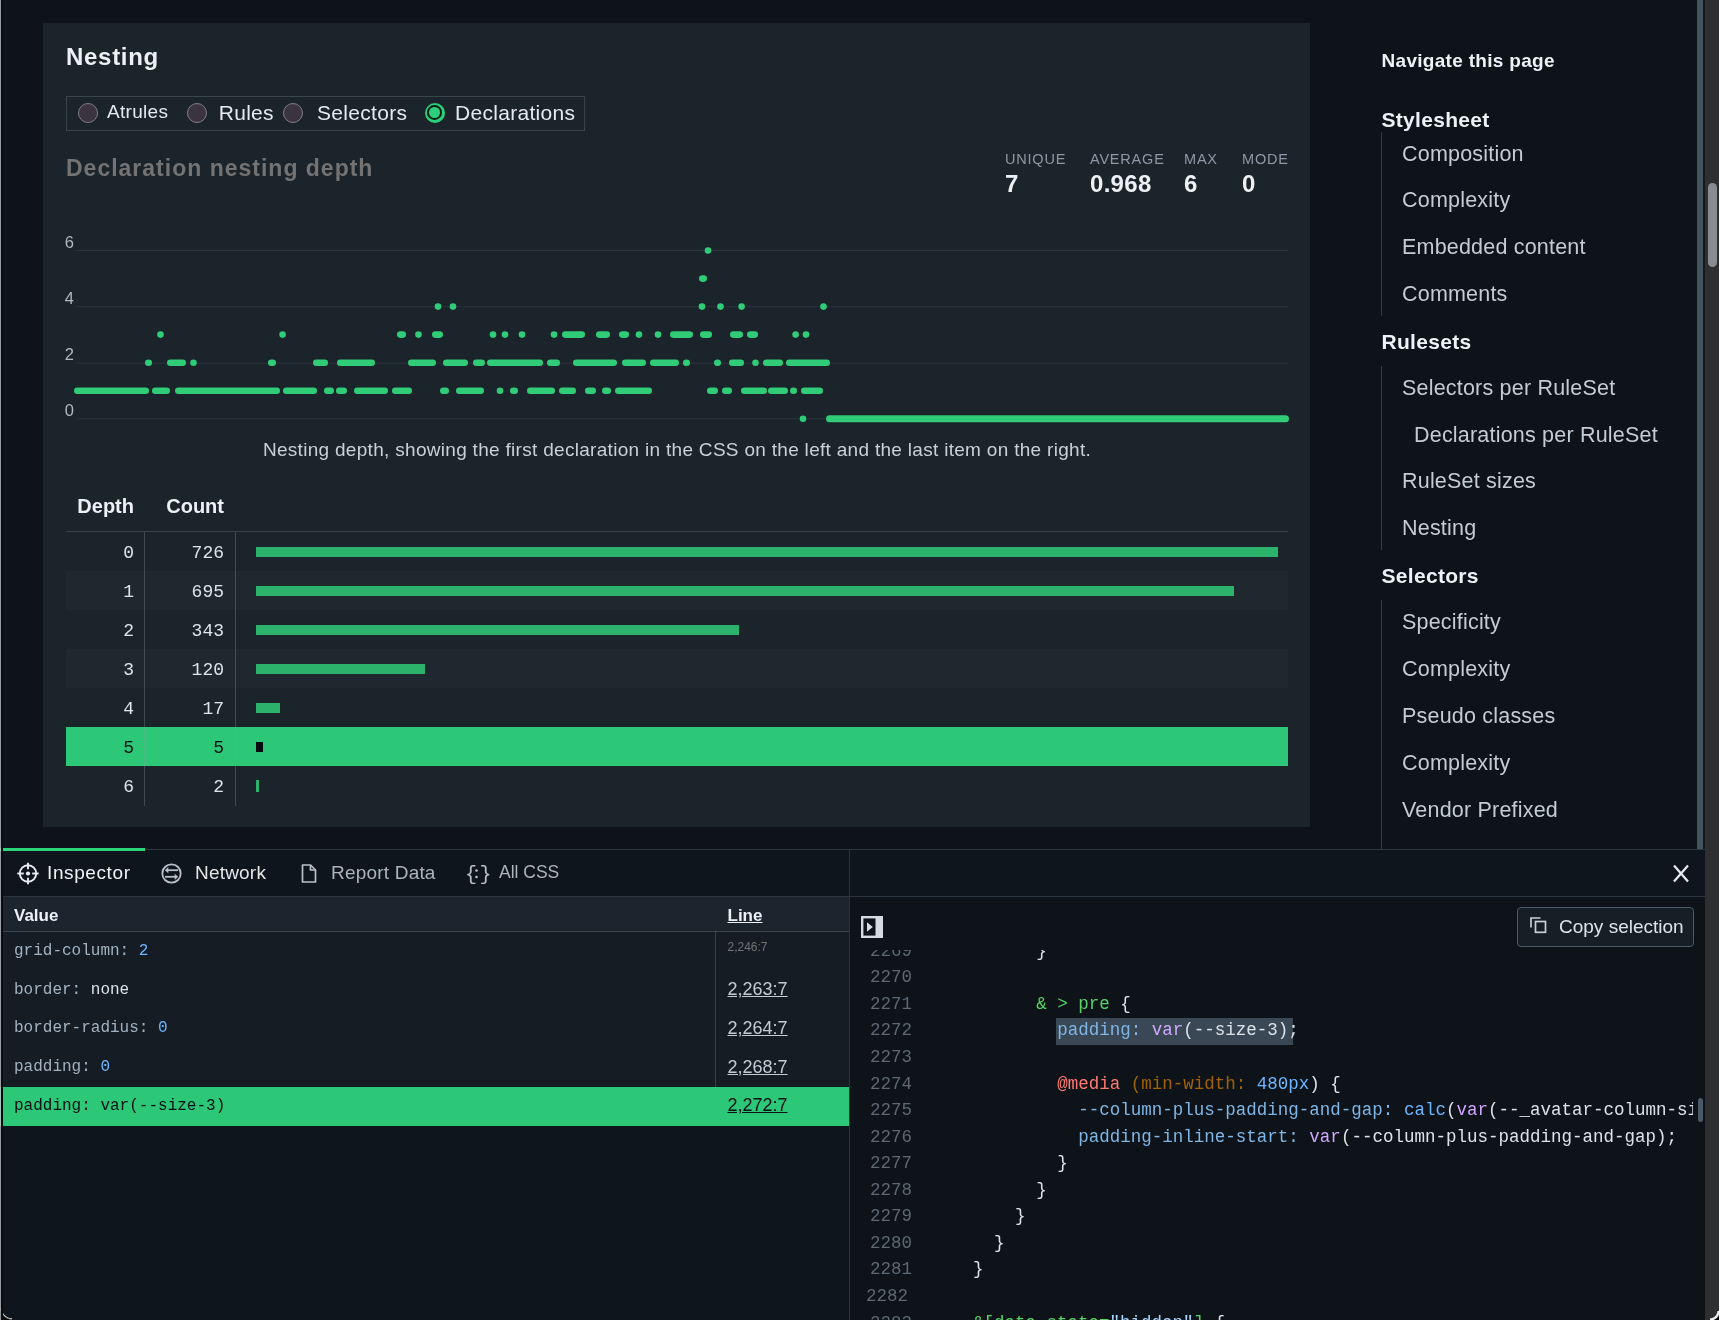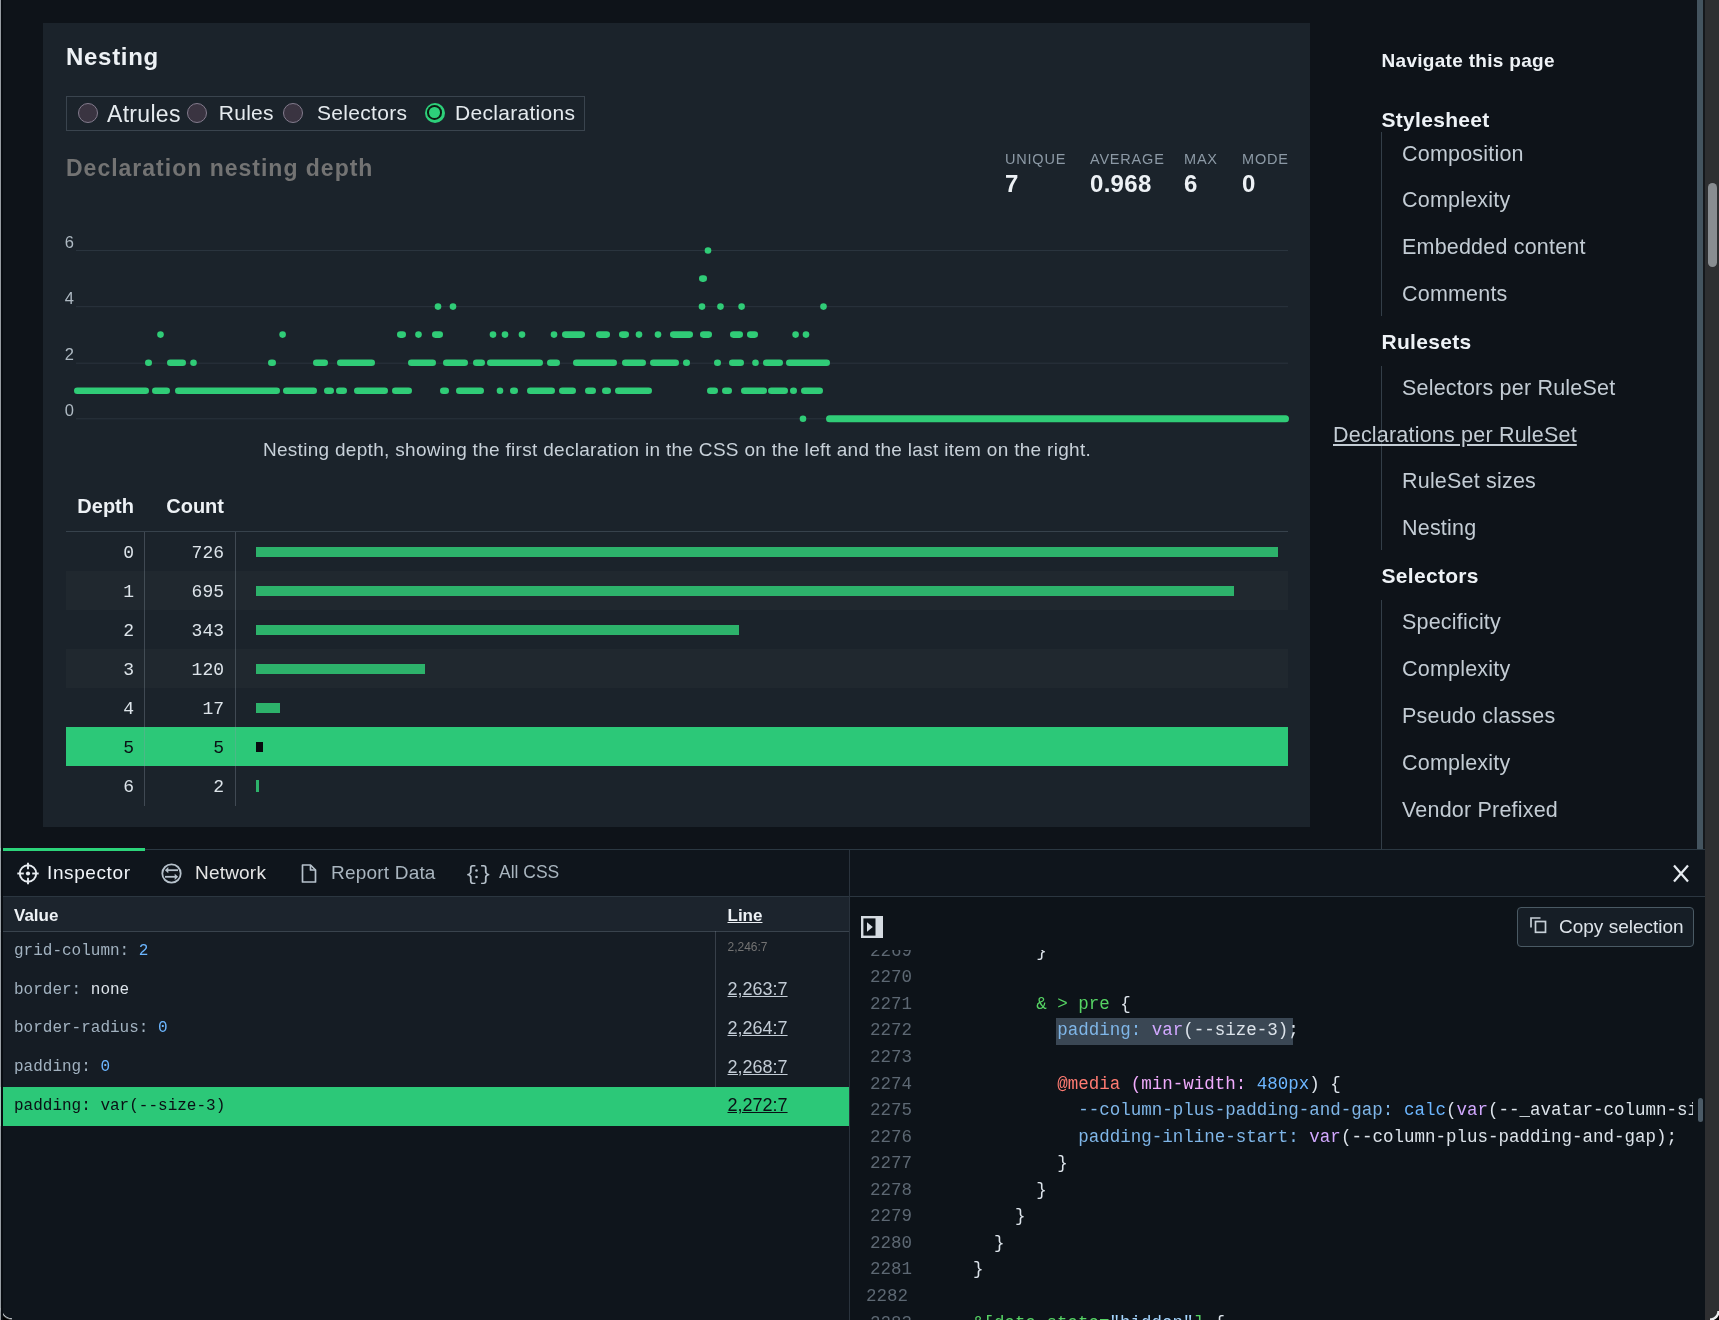--- a/index.html
+++ b/index.html
@@ -1,17 +1,17 @@
 <!DOCTYPE html>
 <html><head><meta charset="utf-8"><style>html,body{margin:0;padding:0;}body{width:1719px;height:1320px;background:#0e1319;overflow:hidden;position:relative;font-family:"Liberation Sans",sans-serif;-webkit-font-smoothing:antialiased;}div{box-sizing:border-box;}.mono{font-family:"Liberation Mono",monospace;}</style></head><body>
 <div style="position:absolute;left:43px;top:23px;width:1267px;height:804px;background:#1b232b;"></div>
 <div style="position:absolute;left:66px;top:43px;font-size:24px;font-weight:700;color:#edf1f5;letter-spacing:.7px;">Nesting</div>
 <div style="position:absolute;left:66px;top:95.5px;width:519px;height:35px;border:1px solid #3a444e;"></div>
 <div style="position:absolute;left:77.6px;top:102.6px;width:20px;height:20px;border-radius:50%;background:#3a3441;border:1.5px solid #837b8d;"></div>
-<div style="position:absolute;left:107px;top:100.5px;font-size:23px;letter-spacing:.3px;color:#e5eaee;">Atrules</div>
+<div style="position:absolute;left:107px;top:100.5px;font-size:19px;letter-spacing:.3px;color:#e5eaee;">Atrules</div>
 <div style="position:absolute;left:187.3px;top:102.6px;width:20px;height:20px;border-radius:50%;background:#3a3441;border:1.5px solid #837b8d;"></div>
 <div style="position:absolute;left:218.7px;top:100.5px;font-size:21px;letter-spacing:.3px;color:#e5eaee;">Rules</div>
 <div style="position:absolute;left:283.1px;top:102.6px;width:20px;height:20px;border-radius:50%;background:#3a3441;border:1.5px solid #837b8d;"></div>
 <div style="position:absolute;left:317px;top:100.5px;font-size:21px;letter-spacing:.3px;color:#e5eaee;">Selectors</div>
 <div style="position:absolute;left:424.5px;top:102.6px;width:20px;height:20px;border-radius:50%;background:#2dd07a;"></div>
 <div style="position:absolute;left:427.2px;top:105.3px;width:14.6px;height:14.6px;border-radius:50%;background:#0c1c13;"></div>
 <div style="position:absolute;left:429.3px;top:107.4px;width:10.4px;height:10.4px;border-radius:50%;background:#2dd07a;"></div>
 <div style="position:absolute;left:455px;top:100.5px;font-size:21px;letter-spacing:.3px;color:#e5eaee;">Declarations</div>
 <div style="position:absolute;left:66px;top:155px;font-size:23px;font-weight:700;letter-spacing:1px;color:#737373;">Declaration nesting depth</div>
 <div style="position:absolute;left:1005px;top:151px;font-size:14.5px;letter-spacing:.8px;color:#8c99a5;">UNIQUE</div>
@@ -138,21 +138,21 @@
 <div style="position:absolute;left:1381.5px;top:50px;font-size:19px;font-weight:700;letter-spacing:.3px;color:#eef2f6;">Navigate this page</div>
 <div style="position:absolute;left:1381.5px;top:108px;font-size:21px;font-weight:700;letter-spacing:.3px;color:#eef2f6;">Stylesheet</div>
 <div style="position:absolute;left:1381px;top:131.5px;width:1px;height:184.5px;background:#333e48;"></div>
 <div style="position:absolute;left:1402px;top:141.5px;font-size:21.5px;letter-spacing:.2px;color:#c3ccd4;">Composition</div>
 <div style="position:absolute;left:1402px;top:188px;font-size:21.5px;letter-spacing:.2px;color:#c3ccd4;">Complexity</div>
 <div style="position:absolute;left:1402px;top:235px;font-size:21.5px;letter-spacing:.2px;color:#c3ccd4;">Embedded content</div>
 <div style="position:absolute;left:1402px;top:282px;font-size:21.5px;letter-spacing:.2px;color:#c3ccd4;">Comments</div>
 <div style="position:absolute;left:1381.5px;top:329.5px;font-size:21px;font-weight:700;letter-spacing:.3px;color:#eef2f6;">Rulesets</div>
 <div style="position:absolute;left:1381px;top:366px;width:1px;height:184px;background:#333e48;"></div>
 <div style="position:absolute;left:1402px;top:376px;font-size:21.5px;letter-spacing:.2px;color:#c3ccd4;">Selectors per RuleSet</div>
-<div style="position:absolute;left:1333px;top:422.5px;font-size:21.5px;letter-spacing:.2px;color:#c3ccd4;text-decoration:underline;">Declarations per RuleSet</div>
+<div style="position:absolute;left:1414px;top:422.5px;font-size:21.5px;letter-spacing:.2px;color:#c3ccd4;">Declarations per RuleSet</div>
 <div style="position:absolute;left:1402px;top:469px;font-size:21.5px;letter-spacing:.2px;color:#c3ccd4;">RuleSet sizes</div>
 <div style="position:absolute;left:1402px;top:516px;font-size:21.5px;letter-spacing:.2px;color:#c3ccd4;">Nesting</div>
 <div style="position:absolute;left:1381.5px;top:563.5px;font-size:21px;font-weight:700;letter-spacing:.3px;color:#eef2f6;">Selectors</div>
 <div style="position:absolute;left:1381px;top:600px;width:1px;height:249px;background:#333e48;"></div>
 <div style="position:absolute;left:1402px;top:610px;font-size:21.5px;letter-spacing:.2px;color:#c3ccd4;">Specificity</div>
 <div style="position:absolute;left:1402px;top:657px;font-size:21.5px;letter-spacing:.2px;color:#c3ccd4;">Complexity</div>
 <div style="position:absolute;left:1402px;top:704px;font-size:21.5px;letter-spacing:.2px;color:#c3ccd4;">Pseudo classes</div>
 <div style="position:absolute;left:1402px;top:750.5px;font-size:21.5px;letter-spacing:.2px;color:#c3ccd4;">Complexity</div>
 <div style="position:absolute;left:1402px;top:797.5px;font-size:21.5px;letter-spacing:.2px;color:#c3ccd4;">Vendor Prefixed</div>
 <div style="position:absolute;left:1697px;top:0px;width:5.5px;height:849px;background:#44545f;"></div>
@@ -233,21 +233,21 @@
 <div style="position:absolute;left:1056px;top:1018.3px;width:237px;height:26.5px;background:#3a4754;"></div>
 <div class="mono" style="position:absolute;left:862px;top:940.8px;width:50px;text-align:right;font-size:17.5px;color:#5d6873">2269</div>
 <div class="mono" style="position:absolute;left:1036.2px;top:940.8px;font-size:17.5px;white-space:pre;letter-spacing:0;"><span style="color:#dce3ea">}</span></div>
 <div class="mono" style="position:absolute;left:862px;top:967.3499999999999px;width:50px;text-align:right;font-size:17.5px;color:#5d6873">2270</div>
 <div class="mono" style="position:absolute;left:862px;top:993.9px;width:50px;text-align:right;font-size:17.5px;color:#5d6873">2271</div>
 <div class="mono" style="position:absolute;left:1036.2px;top:993.9px;font-size:17.5px;white-space:pre;letter-spacing:0;"><span style="color:#56d364">&amp; &gt; pre</span><span style="color:#dce3ea"> {</span></div>
 <div class="mono" style="position:absolute;left:862px;top:1020.45px;width:50px;text-align:right;font-size:17.5px;color:#5d6873">2272</div>
 <div class="mono" style="position:absolute;left:1057.2px;top:1020.45px;font-size:17.5px;white-space:pre;letter-spacing:0;"><span style="color:#7fb6e8">padding:</span><span style="color:#dce3ea"> </span><span style="color:#d2a8ff">var</span><span style="color:#dce3ea">(--size-3)</span><span style="color:#dce3ea">;</span></div>
 <div class="mono" style="position:absolute;left:862px;top:1047.0px;width:50px;text-align:right;font-size:17.5px;color:#5d6873">2273</div>
 <div class="mono" style="position:absolute;left:862px;top:1073.55px;width:50px;text-align:right;font-size:17.5px;color:#5d6873">2274</div>
-<div class="mono" style="position:absolute;left:1057.2px;top:1073.55px;font-size:17.5px;white-space:pre;letter-spacing:0;"><span style="color:#ff7b72">@media</span><span style="color:#f0abfc"> (min-width: </span><span style="color:#6cb6ff">480px</span><span style="color:#dce3ea">) {</span></div>
+<div class="mono" style="position:absolute;left:1057.2px;top:1073.55px;font-size:17.5px;white-space:pre;letter-spacing:0;"><span style="color:#ff7b72">@media</span><span style="color:#a16207"> (min-width: </span><span style="color:#6cb6ff">480px</span><span style="color:#dce3ea">) {</span></div>
 <div class="mono" style="position:absolute;left:862px;top:1100.1px;width:50px;text-align:right;font-size:17.5px;color:#5d6873">2275</div>
 <div class="mono" style="position:absolute;left:1078.3px;top:1100.1px;font-size:17.5px;white-space:pre;letter-spacing:0;"><span style="color:#7fb6e8">--column-plus-padding-and-gap:</span><span style="color:#dce3ea"> </span><span style="color:#6cb6ff">calc</span><span style="color:#dce3ea">(</span><span style="color:#d2a8ff">var</span><span style="color:#dce3ea">(--_avatar-column-si</span></div>
 <div class="mono" style="position:absolute;left:862px;top:1126.6499999999999px;width:50px;text-align:right;font-size:17.5px;color:#5d6873">2276</div>
 <div class="mono" style="position:absolute;left:1078.3px;top:1126.6499999999999px;font-size:17.5px;white-space:pre;letter-spacing:0;"><span style="color:#7fb6e8">padding-inline-start:</span><span style="color:#dce3ea"> </span><span style="color:#d2a8ff">var</span><span style="color:#dce3ea">(--column-plus-padding-and-gap);</span></div>
 <div class="mono" style="position:absolute;left:862px;top:1153.2px;width:50px;text-align:right;font-size:17.5px;color:#5d6873">2277</div>
 <div class="mono" style="position:absolute;left:1057.2px;top:1153.2px;font-size:17.5px;white-space:pre;letter-spacing:0;"><span style="color:#dce3ea">}</span></div>
 <div class="mono" style="position:absolute;left:862px;top:1179.75px;width:50px;text-align:right;font-size:17.5px;color:#5d6873">2278</div>
 <div class="mono" style="position:absolute;left:1036.2px;top:1179.75px;font-size:17.5px;white-space:pre;letter-spacing:0;"><span style="color:#dce3ea">}</span></div>
 <div class="mono" style="position:absolute;left:862px;top:1206.3px;width:50px;text-align:right;font-size:17.5px;color:#5d6873">2279</div>
 <div class="mono" style="position:absolute;left:1015.1px;top:1206.3px;font-size:17.5px;white-space:pre;letter-spacing:0;"><span style="color:#dce3ea">}</span></div>

